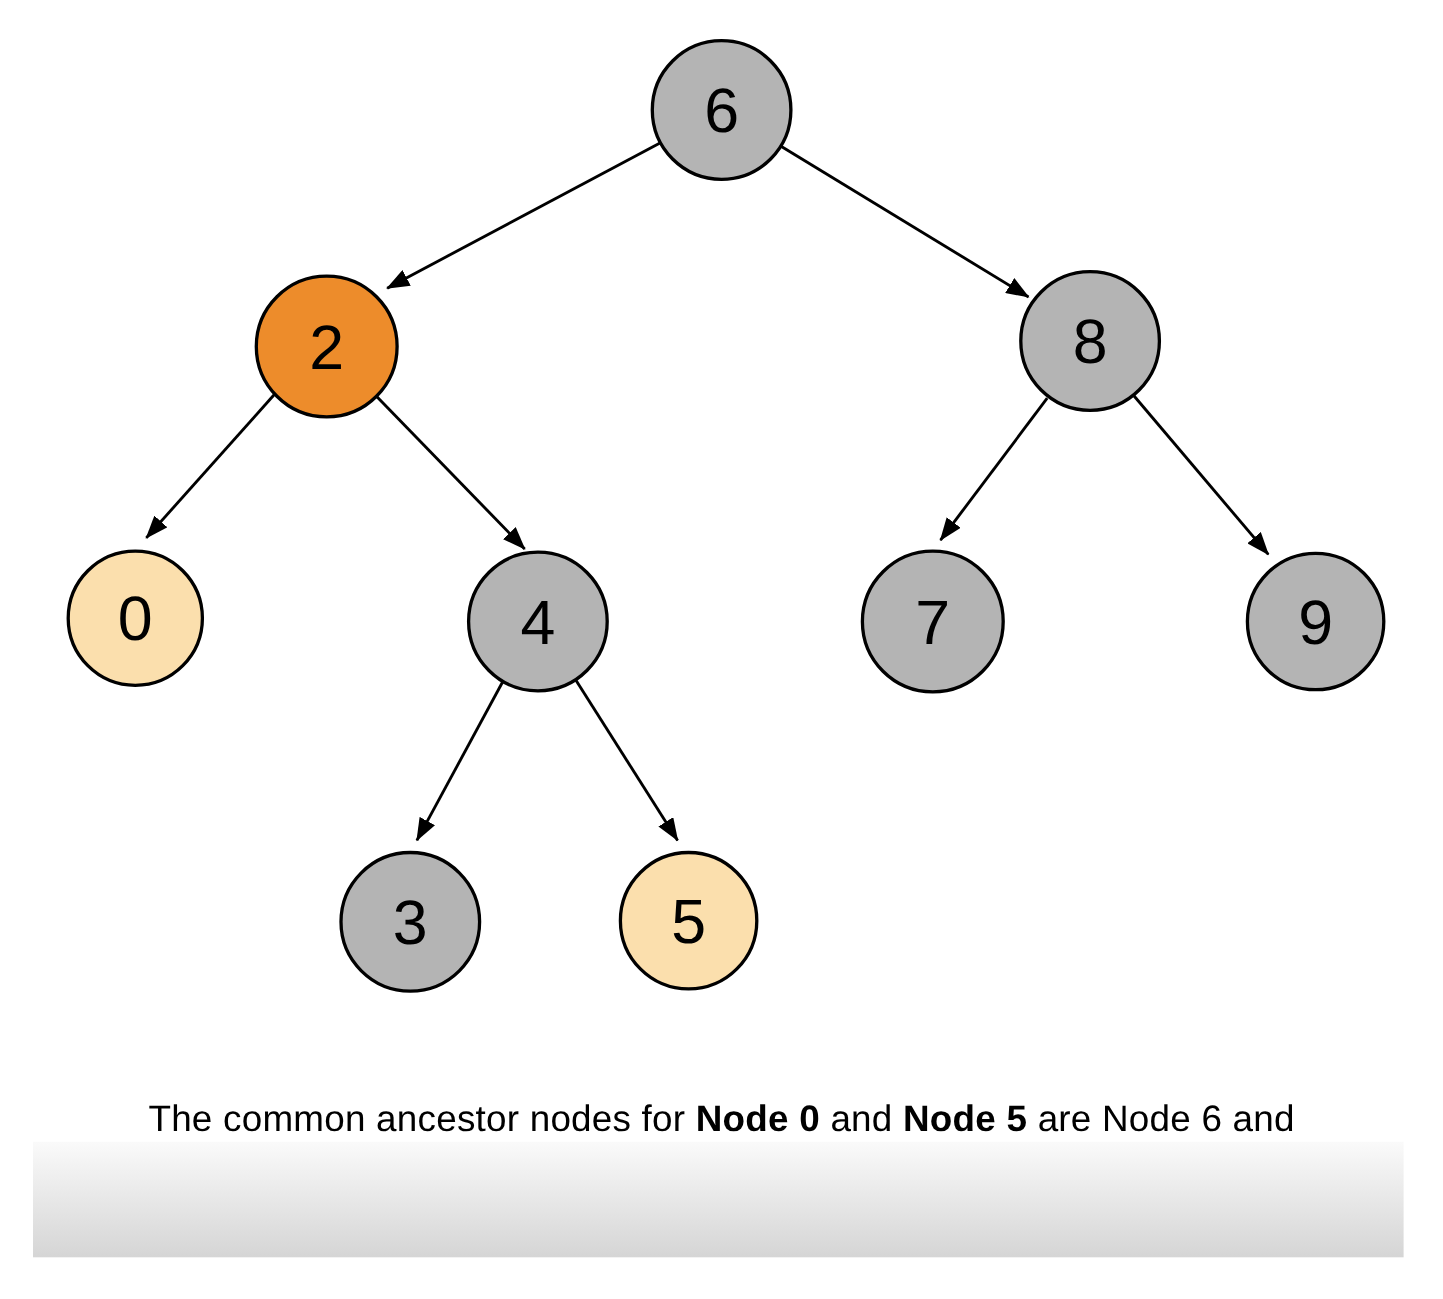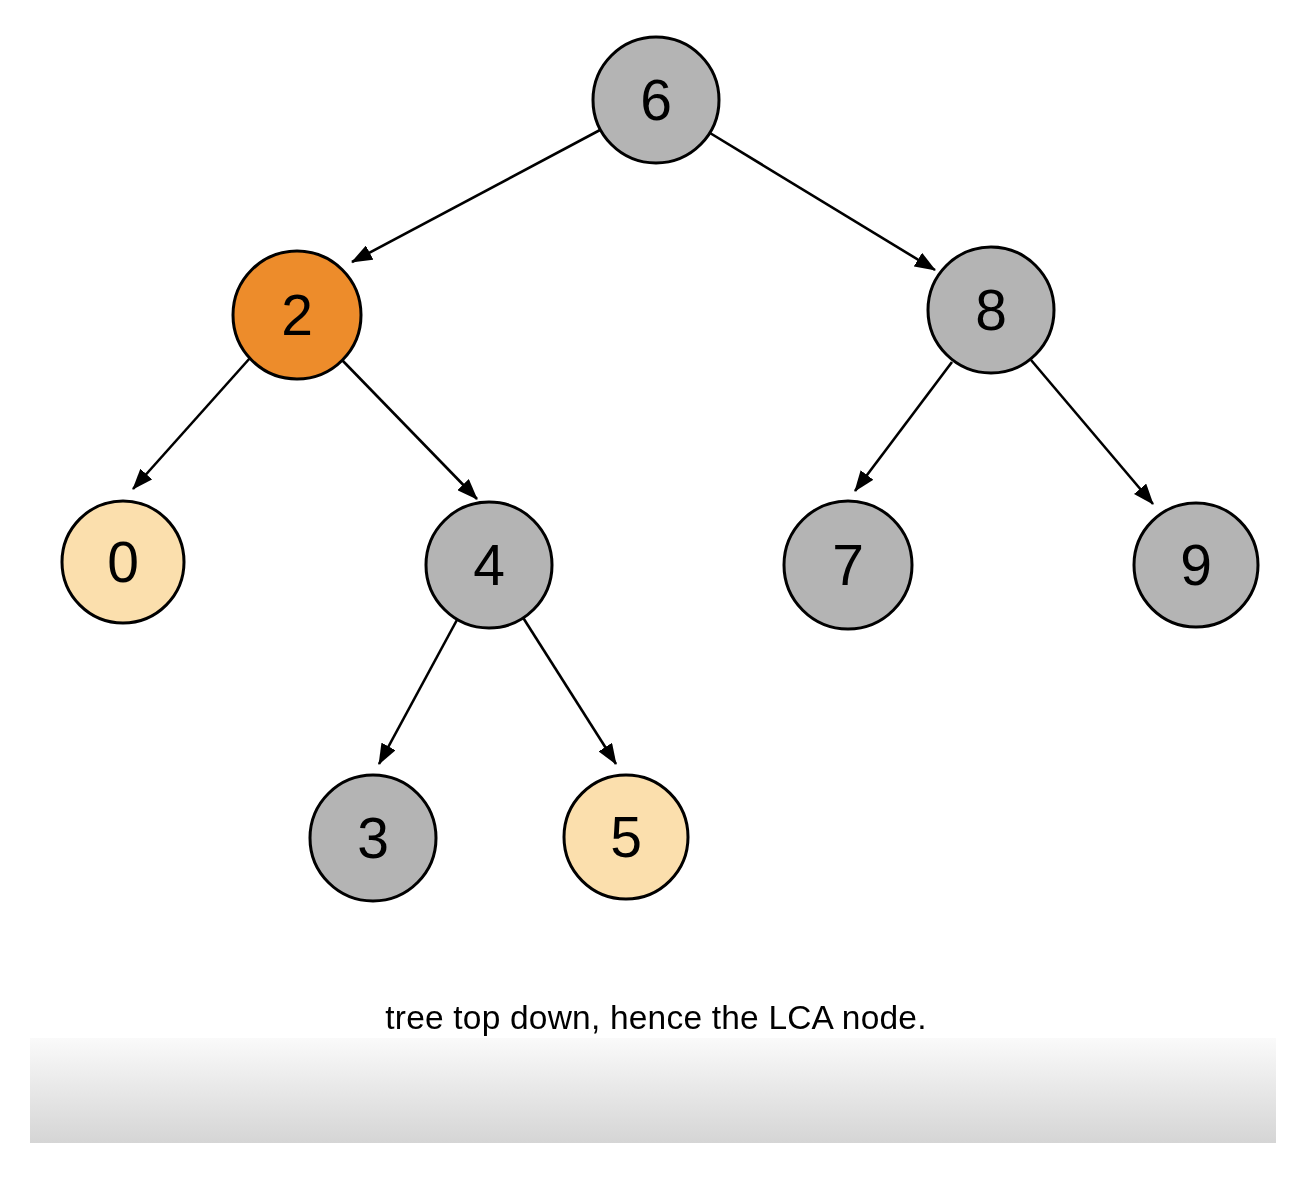--- a/index.html
+++ b/index.html
@@ -97,16 +97,16 @@
           <text x="373" y="858" class="node-label" fill="#000000">3</text>
         </g>
         <g>
           <circle cx="626" cy="837" r="62" class="node-circle" fill="#fbdfad" stroke="#000000"></circle>
           <text x="626" y="857" class="node-label" fill="#000000">5</text>
         </g>
       </g>
   </svg>
 
   <div id="caption" style="color: rgb(0, 0, 0);">
-      <div class="cap-line"><span>tree top down, hence the LCA node.</span></div>
+      <div class="cap-line"><span>The common ancestor nodes for </span><span class="cap-bold">Node 0</span><span> and </span><span class="cap-bold">Node 5</span><span> are Node 6 and</span></div>
     </div>
 
 </div>
 
 </body></html>

